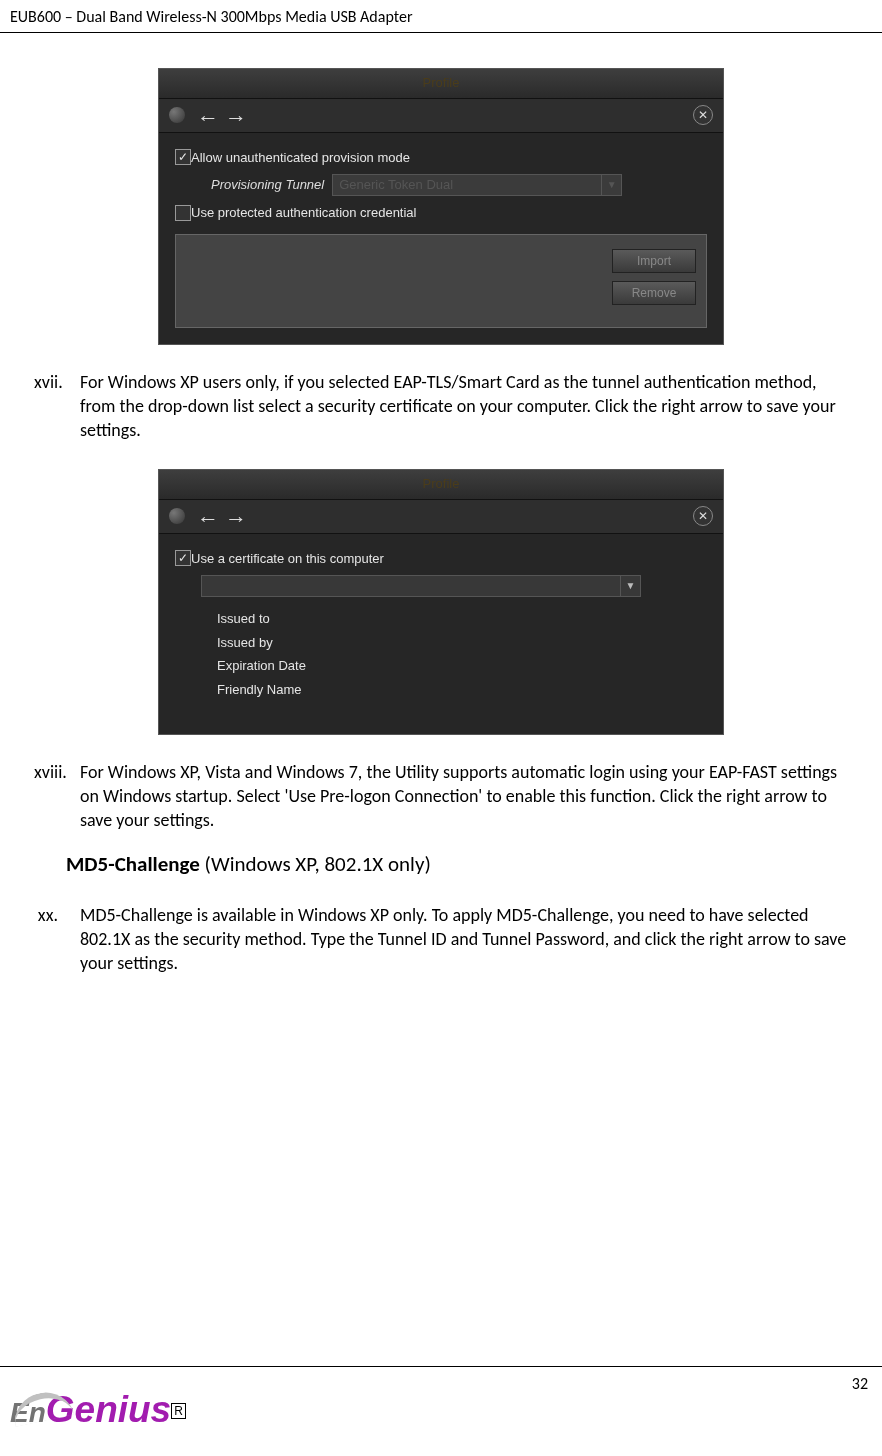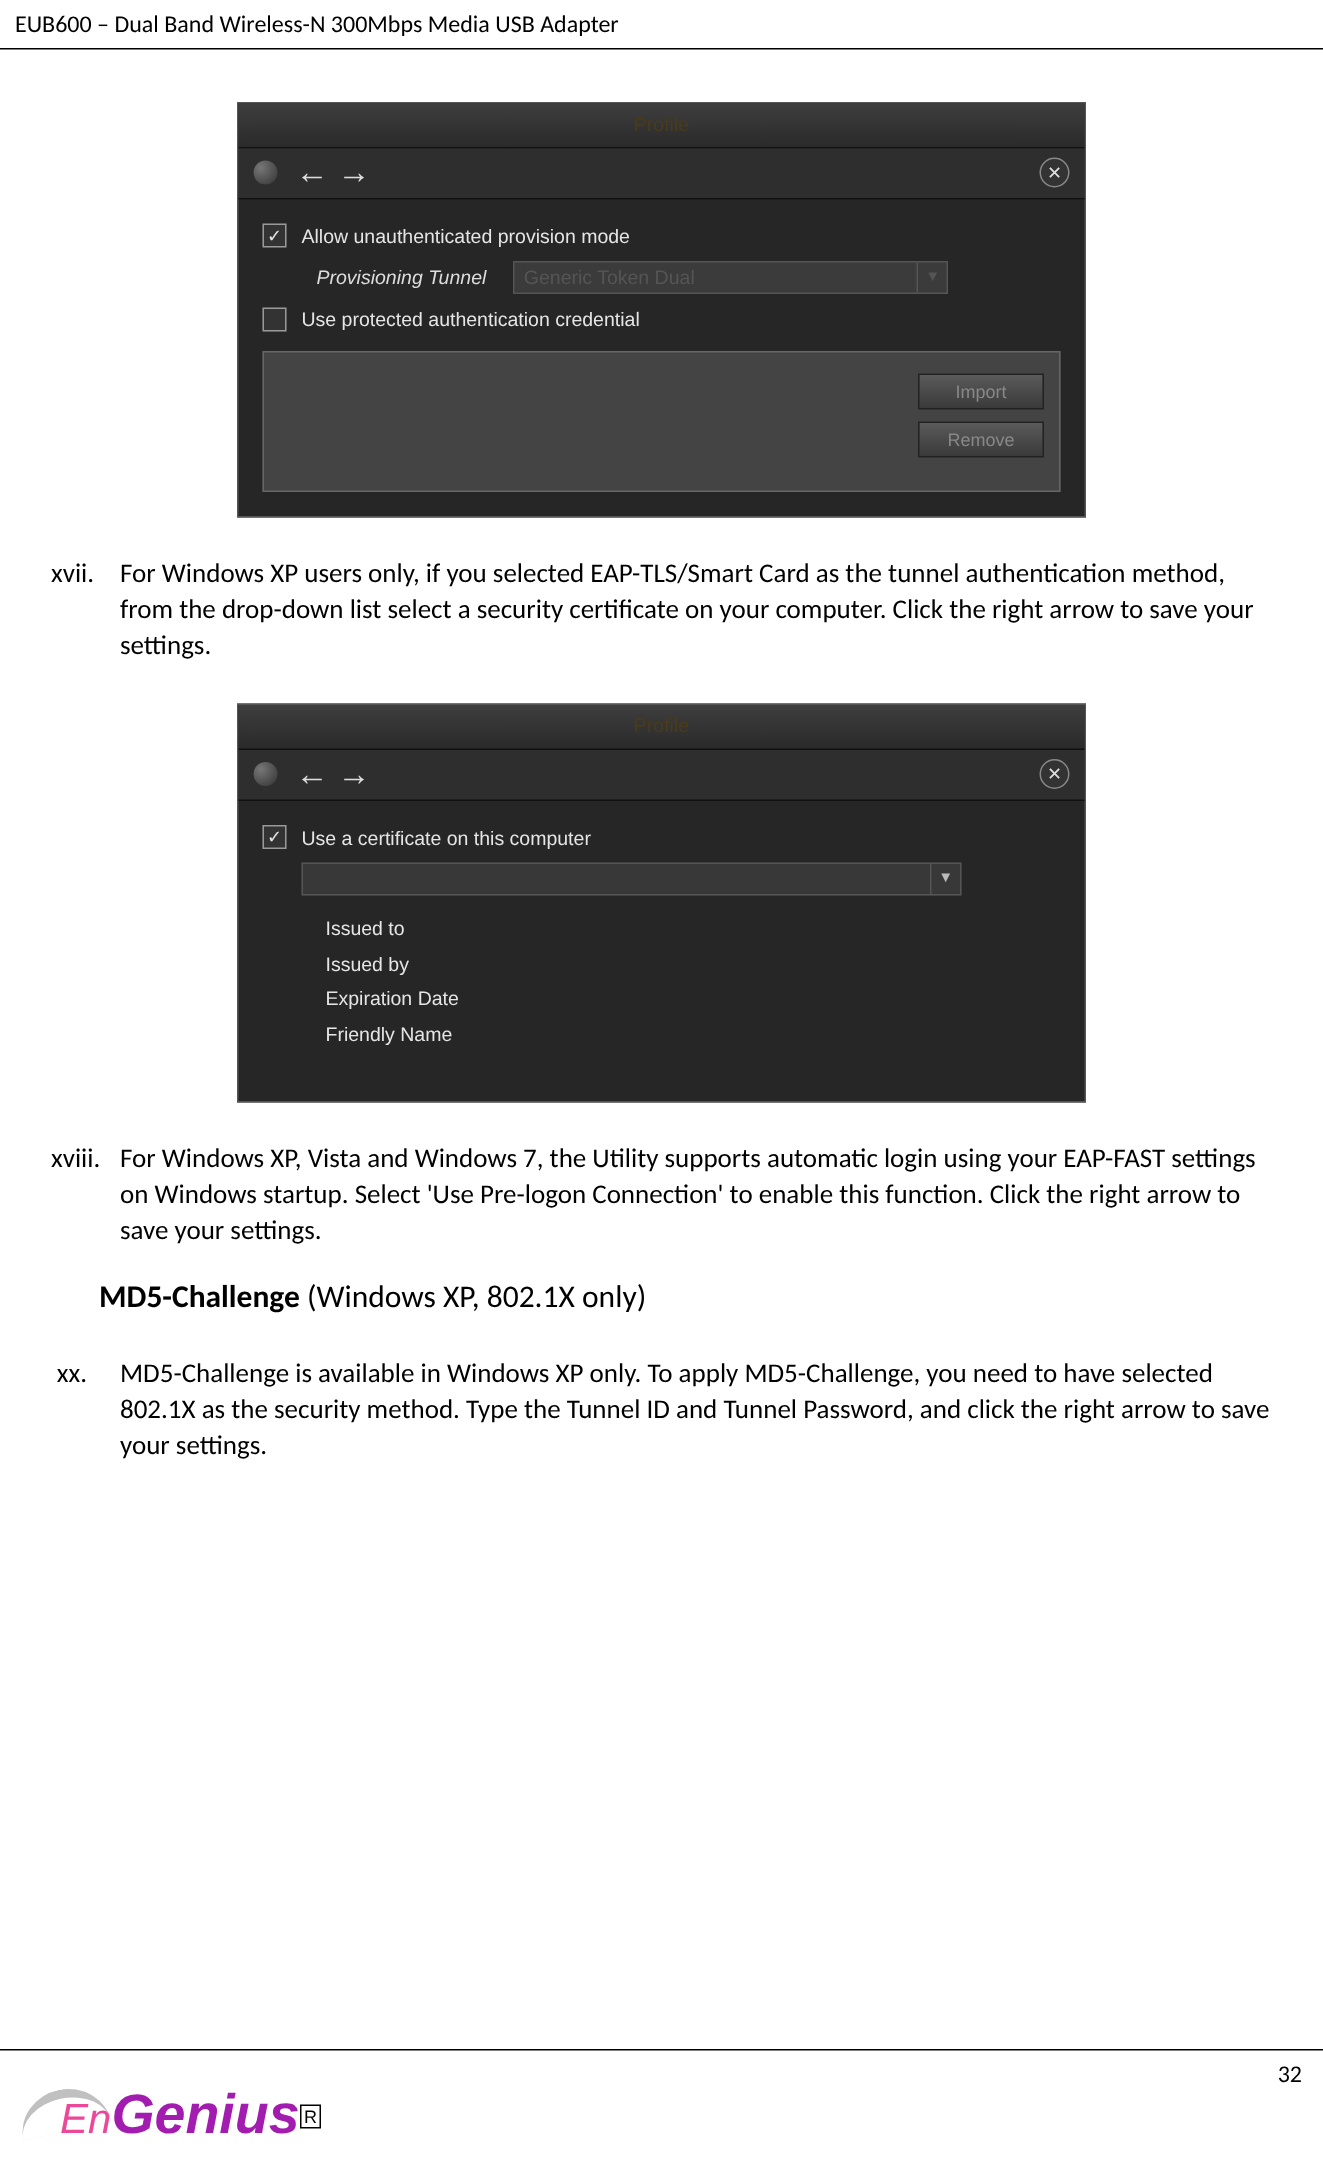--- a/index.html
+++ b/index.html
@@ -60,21 +60,21 @@
   .nav-close {
     margin-left: auto;
     width: 20px; height: 20px; border-radius: 50%;
     border: 1px solid #888;
     display: flex; align-items: center; justify-content: center;
     color: #ddd; font-size: 12px;
     background: #333;
   }
   .dialog .body { padding: 12px 16px 16px 16px; }
   .chkrow {
-    display: flex; align-items: center; gap: 10px;
+    display: flex; align-items: center; 
     padding: 4px 0;
     color: #e5e5e5;
   }
   .chkbox {
     width: 16px; height: 16px; border: 1px solid #999; background: #333;
     display: inline-flex; align-items: center; justify-content: center;
     font-size: 12px; color: #e5e5e5;
   }
   .chkbox.checked::after { content: "✓"; }
   .field-label {
@@ -154,21 +154,21 @@
     height: 90px;
   }
   .page-num {
     position: absolute; right: 14px; top: 6px; font-size: 16px;
   }
   .logo {
     position: absolute; left: 10px; top: 18px;
     font-style: italic;
     font-family: Arial, sans-serif;
   }
-  .logo .en { font-size: 28px; font-weight: normal; color: #ec4899; margin-left: 30px; }
+  .logo .en { font-size: 28px; font-weight: bold; color: #737373; }
   .logo .genius { font-size: 37px; font-weight: bold; color: #a21caf; }
   .logo .reg { font-size: 12px; vertical-align: super; border:1px solid #000; padding:0 2px; font-style:normal; font-weight:normal;}
   .logo-swoosh {
     position: absolute;
     width: 60px; height: 28px;
     left: 2px; top: 8px;
     border-top: 6px solid #c0c0c0;
     border-radius: 50% 50% 0 0 / 100% 100% 0 0;
     transform: rotate(-12deg);
   }

